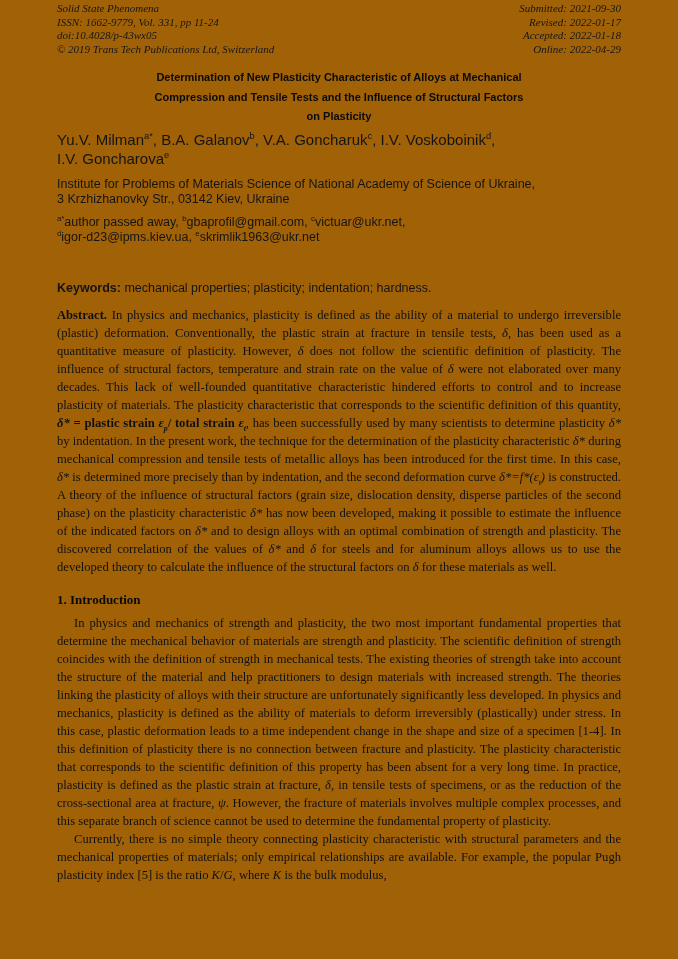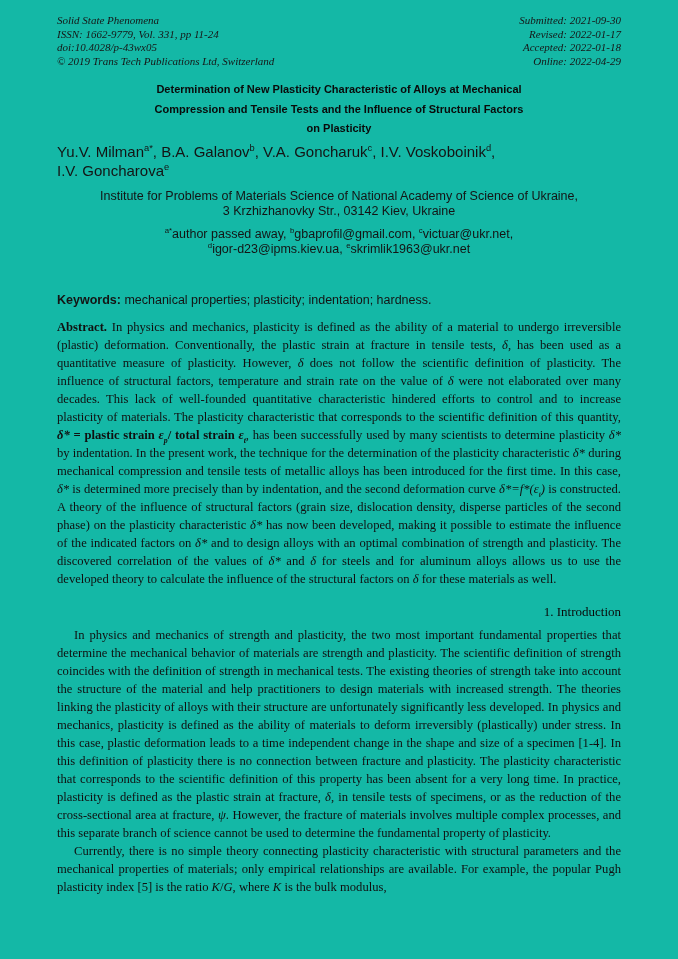--- a/index.html
+++ b/index.html
@@ -1,23 +1,23 @@
 <!DOCTYPE html>
 <html><head>
 <meta charset="utf-8">
 <style>
   html, body { margin: 0; padding: 0; background: #ffffff; }
   .page {
     position: relative;
     width: 678px;
     height: 959px;
-    background: #14b8a6;
+    background: #a16207;
     color: #101010;
     box-sizing: border-box;
-    padding: 14px 57px 0 57px;
+    padding: 2px 57px 0 57px;
     overflow: hidden;
     font-family: "Liberation Serif", serif;
   }
   
   .jheader {
     display: flex;
     justify-content: space-between;
     font-family: "Liberation Serif", serif;
     font-style: italic;
     font-size: 11px;
@@ -43,21 +43,21 @@
     font-size: 15px;
     line-height: 19px;
     text-align: left;
     color: #141414;
   }
   
   .affiliation, .contacts {
     font-family: "Liberation Sans", sans-serif;
     font-size: 12.5px;
     line-height: 15px;
-    text-align: center;
+    text-align: left;
     color: #141414;
   }
   .affiliation { margin-top: 9px; }
   .contacts { margin-top: 8px; }
   
   .keywords {
     margin-top: 36px;
     font-family: "Liberation Sans", sans-serif;
     font-size: 12.5px;
     line-height: 15px;
@@ -68,23 +68,22 @@
   .abstract {
     margin-top: 10px;
     font-size: 12.6px;
     line-height: 18px;
     text-align: justify;
     color: #101010;
   }
   .section-heading {
     margin: 16px 0 0 0;
     font-size: 13px;
-    font-weight: normal;
+    font-weight: bold;
     color: #0a0a0a;
-    text-align: right;
   }
   .para {
     margin: 0;
     font-size: 12.6px;
     line-height: 18px;
     text-align: justify;
     text-indent: 17px;
     color: #101010;
   }
   .para.first { margin-top: 6px; }

